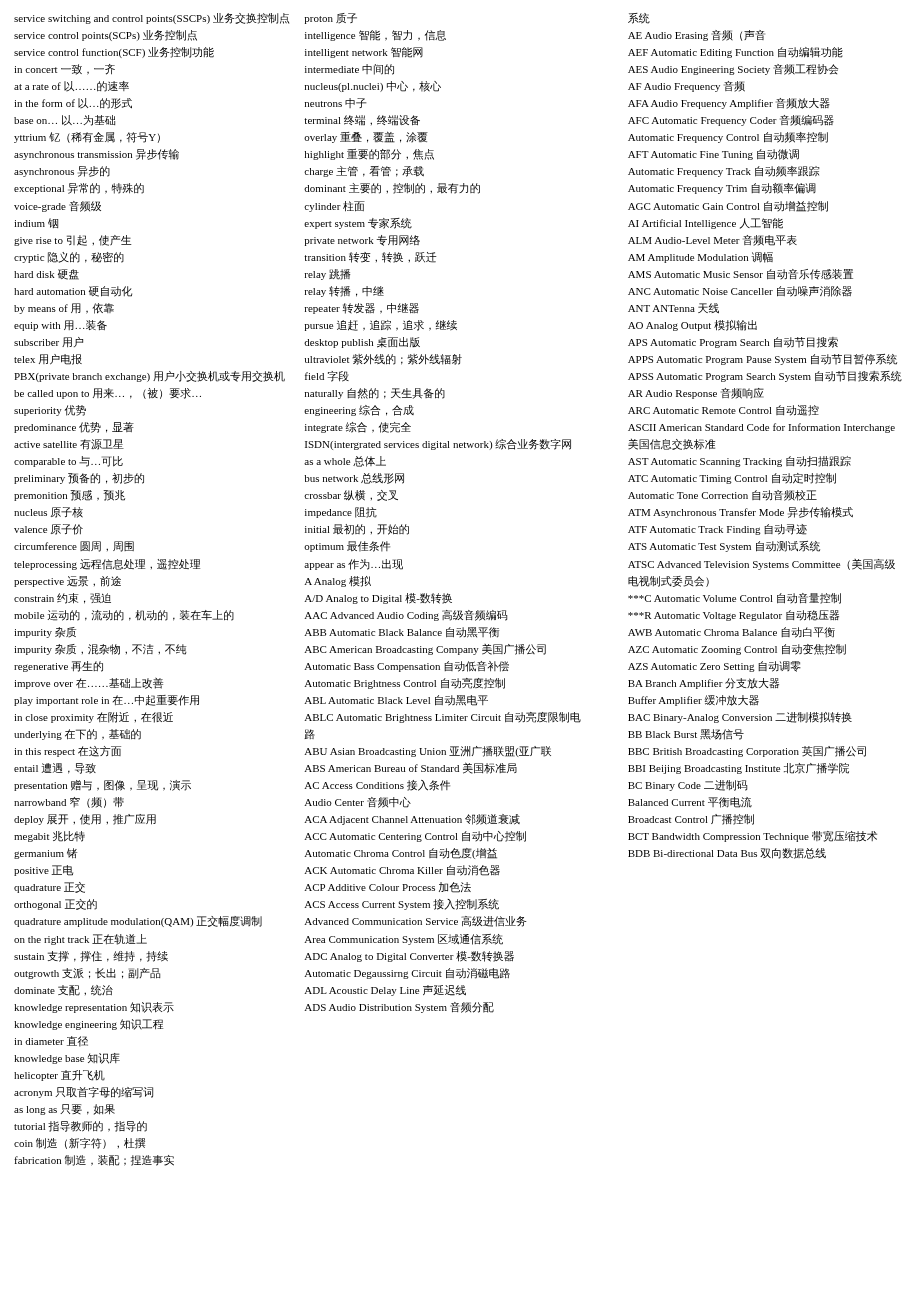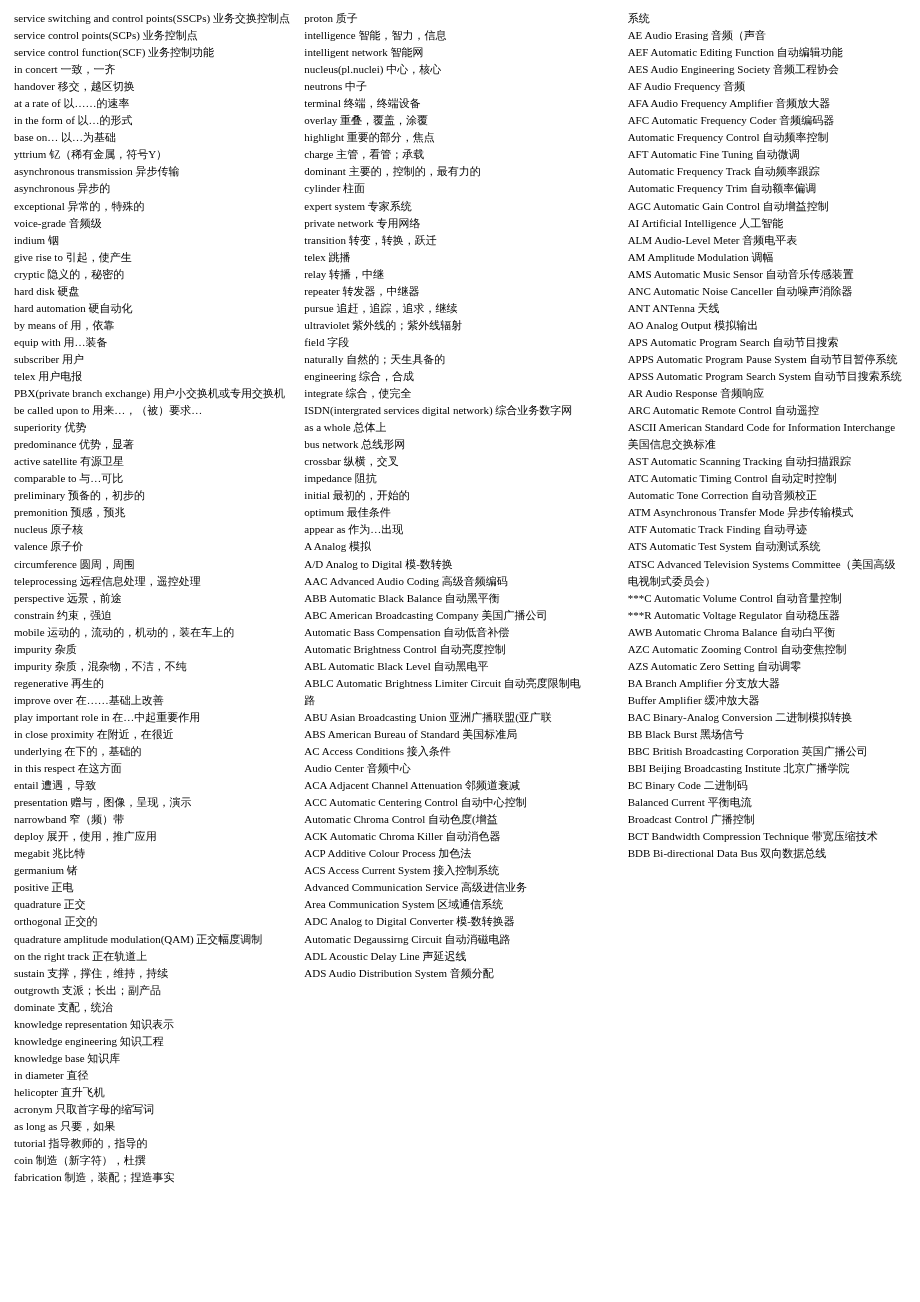--- a/index.html
+++ b/index.html
@@ -42,21 +42,20 @@
   </style>
 </head>
 <body>
 
 <div class="page-container">
   <div class="column" id="col1-container">
       <p>service switching and control points(SSCPs)  业务交换控制点</p>
       <p>service control points(SCPs)      业务控制点</p>
       <p>service control function(SCF)     业务控制功能</p>
       <p>in concert    一致，一齐</p>
-      <p>handover     移交，越区切换</p>
       <p>at a rate of  以……的速率</p>
       <p>in the form of  以…的形式</p>
       <p>base on…    以…为基础</p>
       <p>yttrium     钇（稀有金属，符号Y）</p>
       <p>asynchronous transmission     异步传输</p>
       <p>asynchronous     异步的</p>
       <p>exceptional  异常的，特殊的</p>
       <p>voice-grade  音频级</p>
       <p>indium      铟</p>
       <p>give rise to  引起，使产生</p>
@@ -99,48 +98,50 @@
       <p>positive    正电</p>
       <p>quadrature   正交</p>
       <p>orthogonal   正交的</p>
       <p>quadrature amplitude modulation(QAM)      正交幅度调制</p>
       <p>on the right track  正在轨道上</p>
       <p>sustain      支撑，撑住，维持，持续</p>
       <p>outgrowth    支派；长出；副产品</p>
       <p>dominate     支配，统治</p>
       <p>knowledge representation      知识表示</p>
       <p>knowledge engineering   知识工程</p>
+      <p>in diameter   直径</p>
       <p>knowledge base    知识库</p>
-      <p>in diameter   直径</p>
       <p>helicopter    直升飞机</p>
       <p>acronym      只取首字母的缩写词</p>
       <p>as long as    只要，如果</p>
       <p>tutorial      指导教师的，指导的</p>
       <p>coin  制造（新字符），杜撰</p>
       <p>fabrication   制造，装配；捏造事实</p>
     </div>
   <div class="column" id="col2-container">
       <p>proton       质子</p>
       <p>intelligence   智能，智力，信息</p>
       <p>intelligent network  智能网</p>
+      <p>intermediate  中间的</p>
       <p>nucleus(pl.nuclei)  中心，核心</p>
       <p>neutrons     中子</p>
       <p>terminal     终端，终端设备</p>
       <p>overlay      重叠，覆盖，涂覆</p>
       <p>highlight    重要的部分，焦点</p>
       <p>charge       主管，看管；承载</p>
       <p>dominant     主要的，控制的，最有力的</p>
       <p>cylinder     柱面</p>
       <p>expert system     专家系统</p>
       <p>private network    专用网络</p>
       <p>transition    转变，转换，跃迁</p>
-      <p>telex  跳播</p>
+      <p>relay  跳播</p>
       <p>relay  转播，中继</p>
       <p>repeater     转发器，中继器</p>
       <p>pursue       追赶，追踪，追求，继续</p>
+      <p>desktop publish     桌面出版</p>
       <p>ultraviolet   紫外线的；紫外线辐射</p>
       <p>field   字段</p>
       <p>naturally     自然的；天生具备的</p>
       <p>engineering    综合，合成</p>
       <p>integrate     综合，使完全</p>
       <p>ISDN(intergrated services digital network)    综合业务数字网</p>
       <p>as a whole    总体上</p>
       <p>bus network  总线形网</p>
       <p>crossbar     纵横，交叉</p>
       <p>impedance    阻抗</p>

